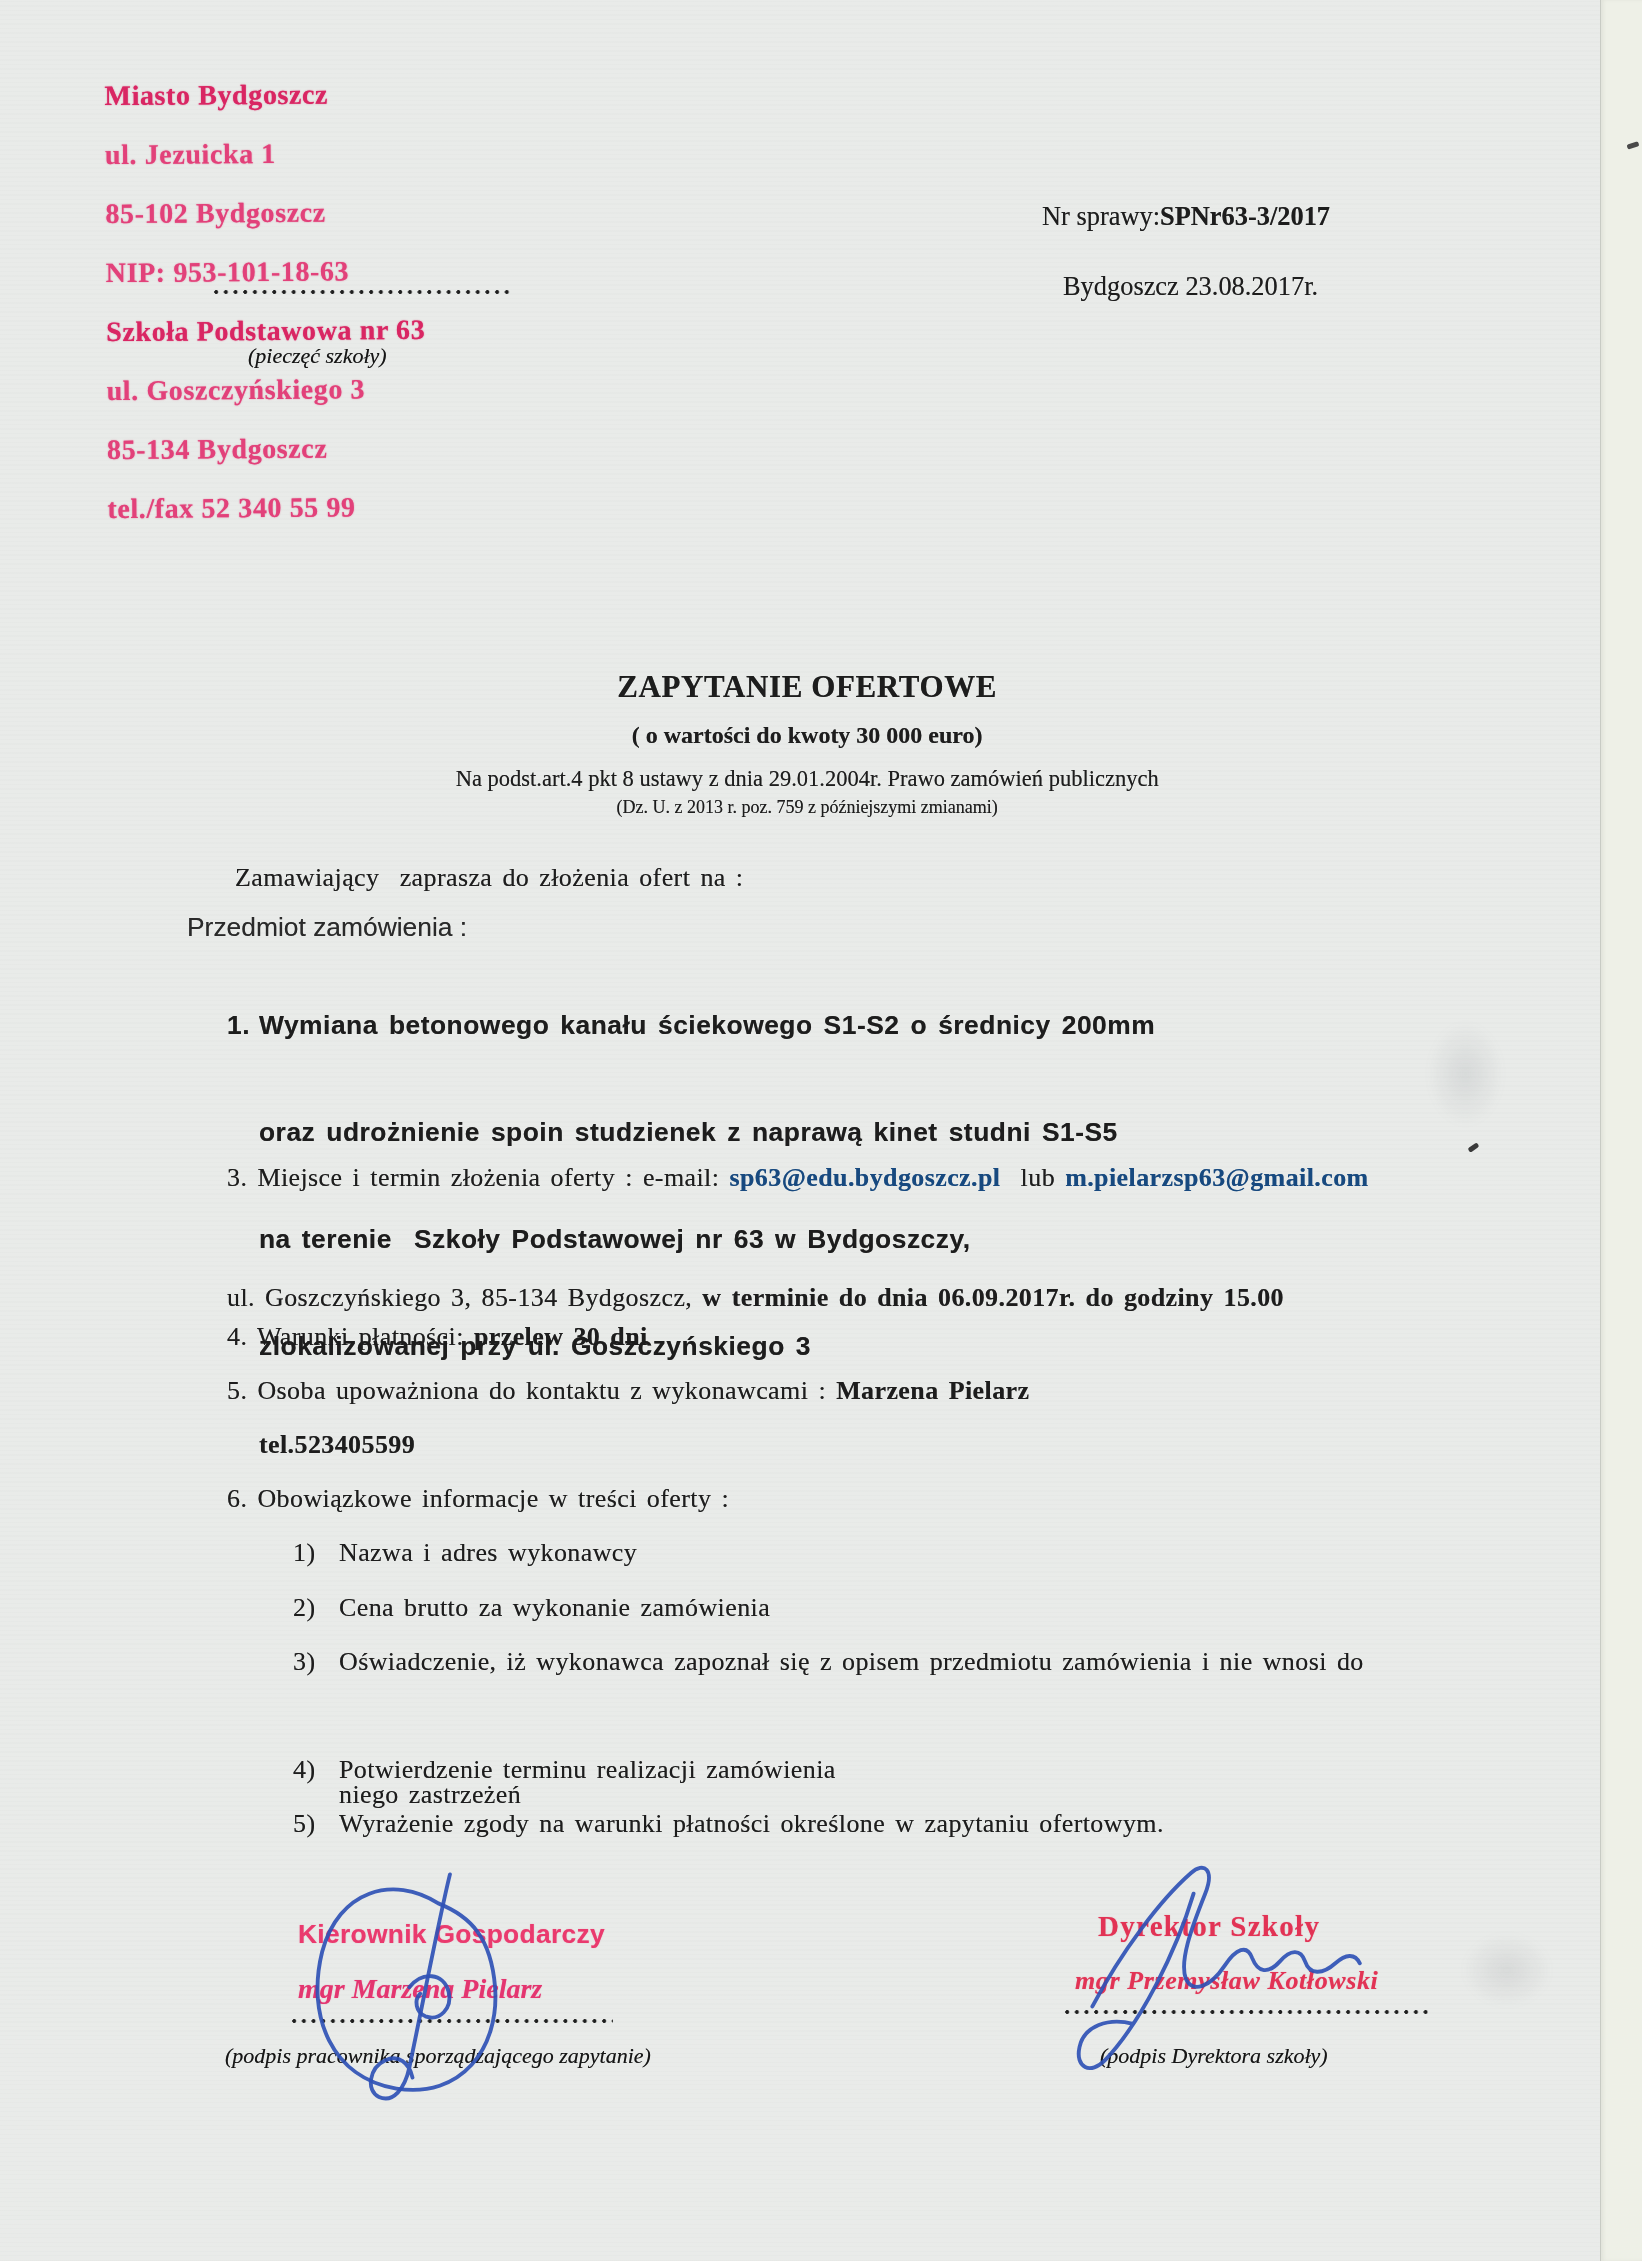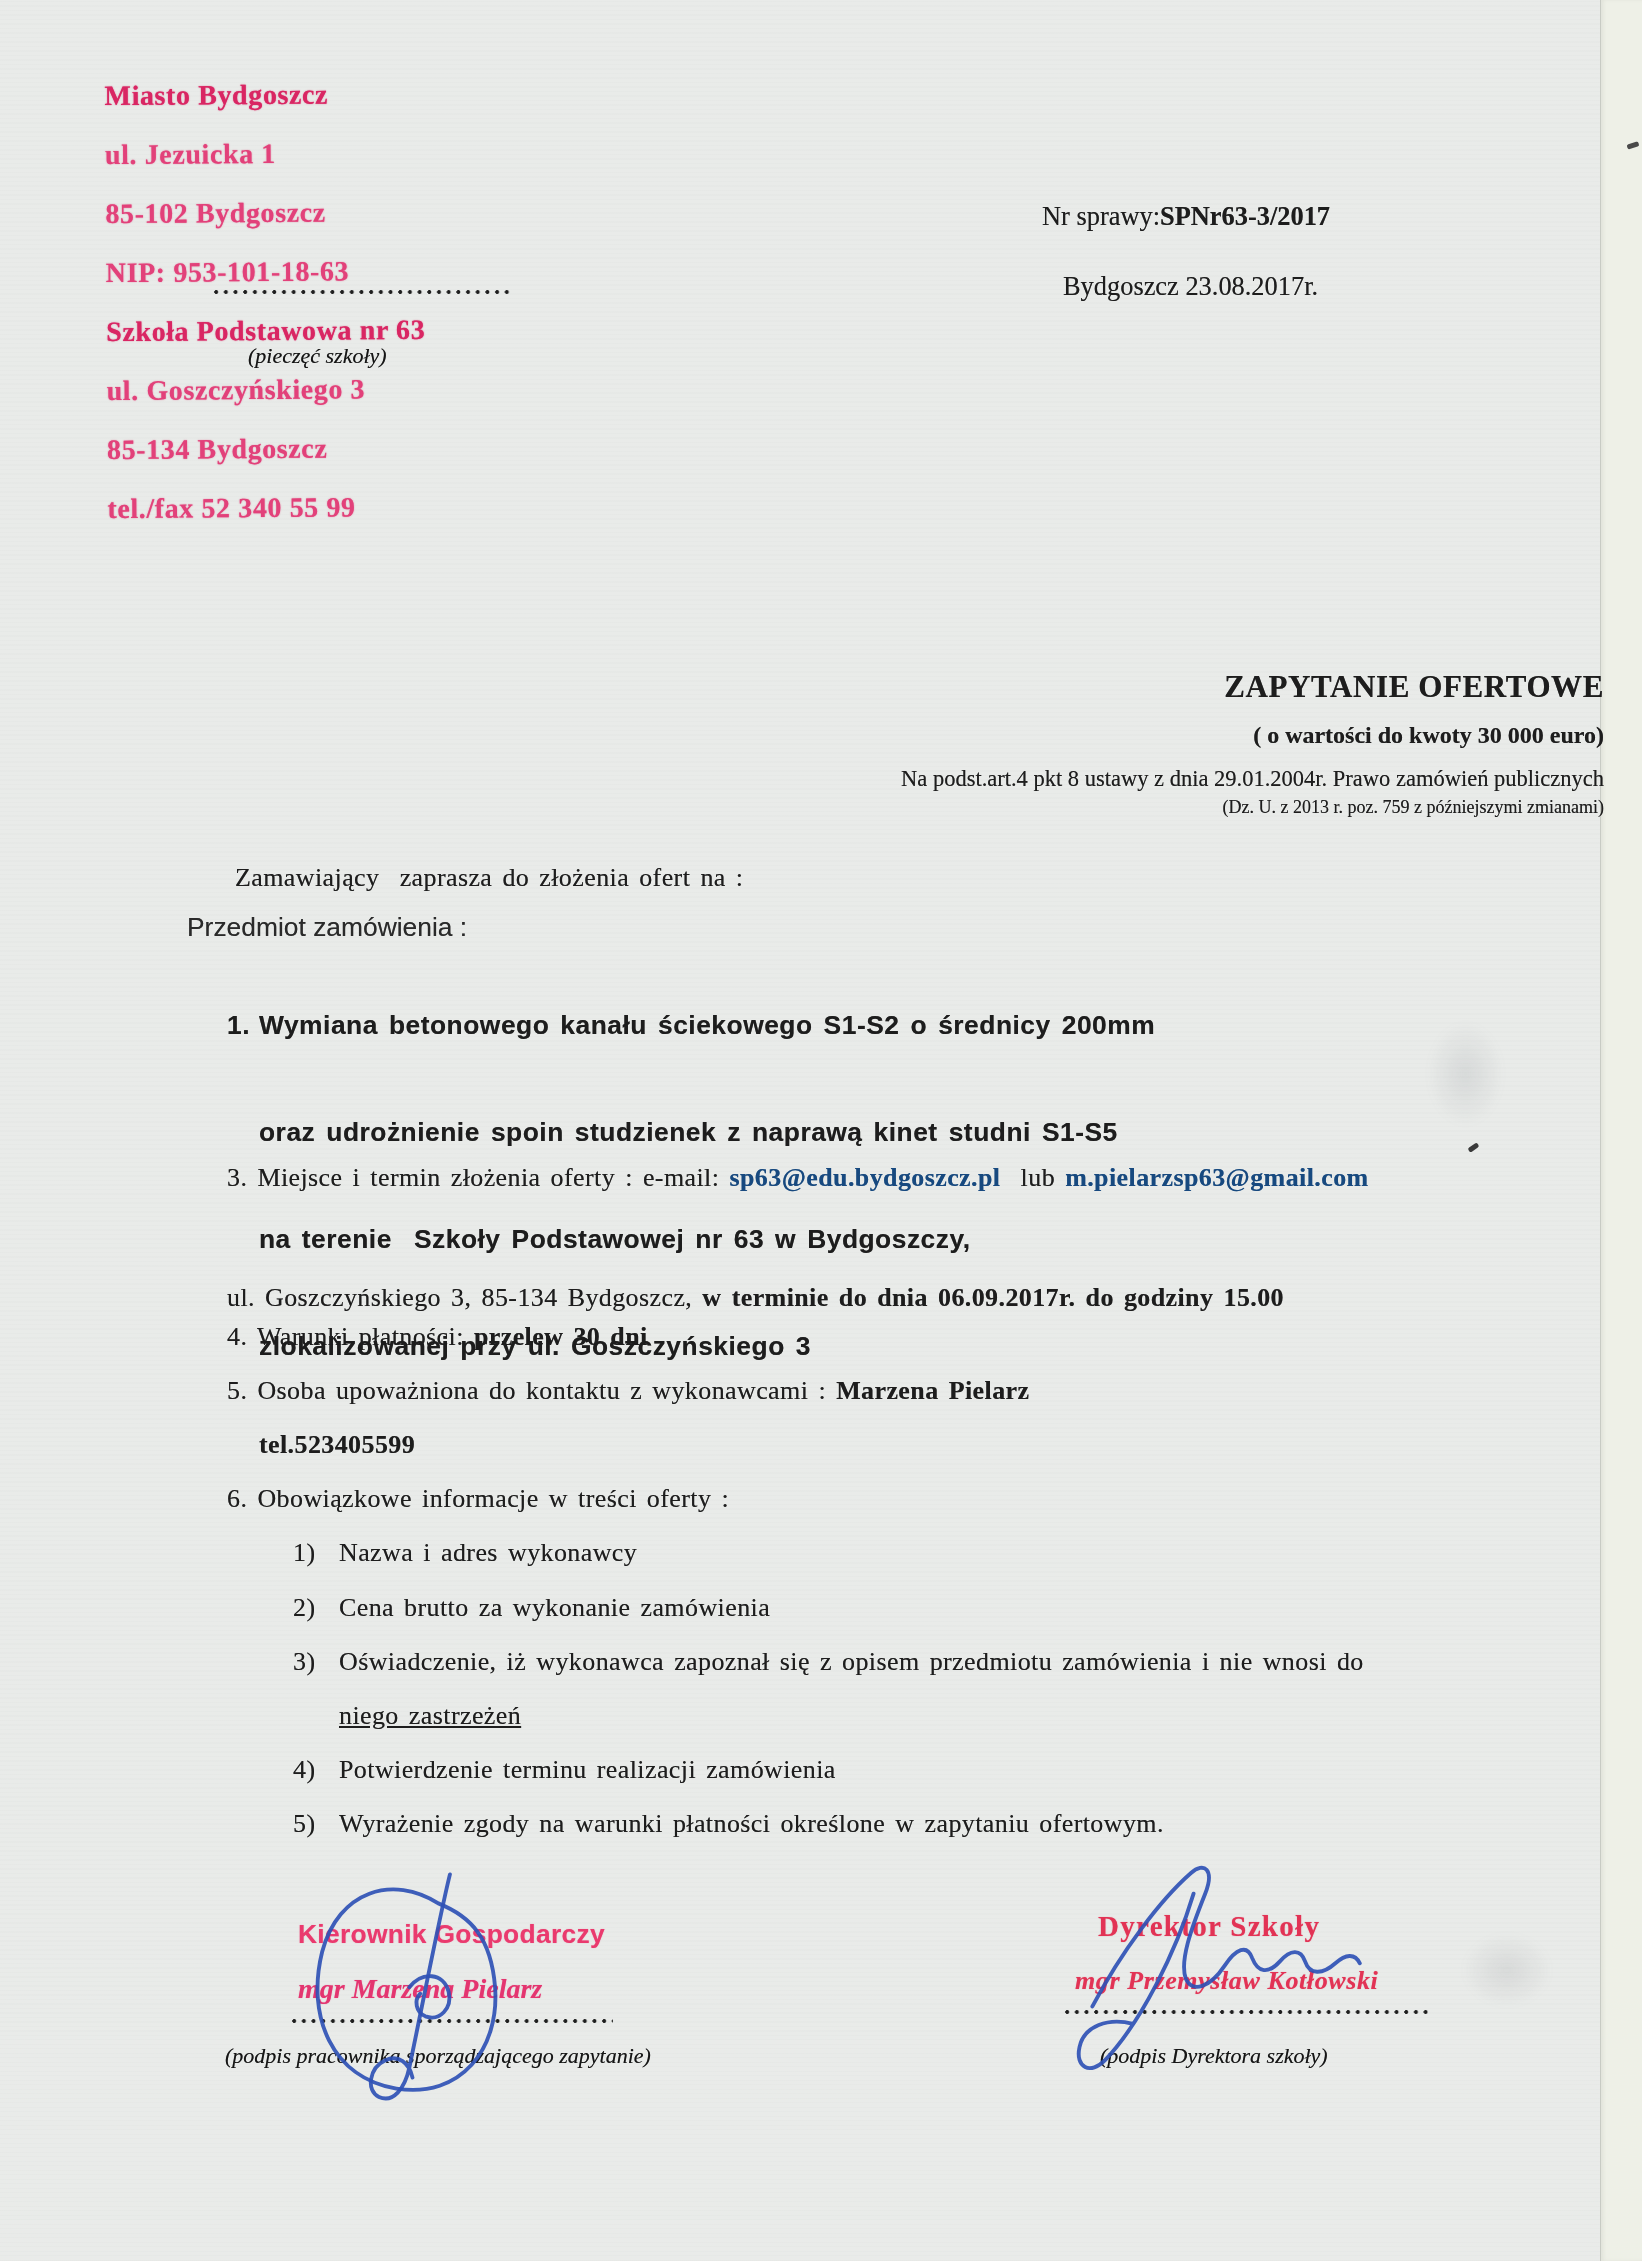--- a/index.html
+++ b/index.html
@@ -22,21 +22,21 @@
     white-space:pre;
   }
   .stamp-line.strong{color:#d92663; text-shadow:0 0 0.8px rgba(217,38,99,0.7), 0 0 1.9px rgba(217,38,99,0.3);}
   .dots{
     height:6.4px;
     background-image:radial-gradient(circle at 3.2px 3.2px, #1e1e1e 1.7px, rgba(0,0,0,0) 2.3px);
     background-size:9.7px 6.4px; background-repeat:repeat-x;
   }
   .caption{font-size:22px; font-style:italic; color:#151515; text-shadow:0 0 0.4px rgba(20,20,20,0.5);}
   .header-line{font-size:26.4px; text-shadow:0 0 0.5px rgba(25,25,25,0.55); white-space:pre;}
-  .title-wrap{left:0; width:1604px; text-align:right;}
+  .title-wrap{left:0; width:1604px; text-align:center;}
   .num{display:inline-block; width:32px;}
   .subnum{display:inline-block; width:46px;}
   .email{color:#17497f; font-weight:bold; text-shadow:0 0 0.5px rgba(23,73,127,0.6);}
   .sig-title-left{font-family:"Liberation Sans","DejaVu Sans",sans-serif; font-size:26.4px; font-weight:bold; color:#ea3a6e; text-shadow:0 0 1px rgba(234,58,110,0.5); letter-spacing:0.3px;}
   .sig-name-left{font-size:28px; font-weight:bold; font-style:italic; color:#e43570; text-shadow:0 0 1px rgba(228,53,112,0.5);}
   .sig-title-right{font-size:29px; font-weight:bold; color:#e23355; letter-spacing:1.3px; text-shadow:0 0 1px rgba(226,51,85,0.55);}
   .sig-name-right{font-size:26px; font-weight:bold; font-style:italic; color:#e23355; text-shadow:0 0 0.9px rgba(226,51,85,0.5); letter-spacing:0.6px;}
   .pen{stroke:#2f51b5; stroke-width:6; fill:none; stroke-linecap:round; stroke-linejoin:round; opacity:0.92;}
   .band{
     left:1600px; top:0; width:43px; height:2261px;
@@ -98,21 +98,21 @@
   <div class="abs body-line" style="left:227px; top:1322px;"><span>4. Warunki płatności: </span><span class="b">przelew 30 dni</span></div>
 
   <div class="abs body-line" style="left:227px; top:1376px;"><span>5. Osoba upoważniona do kontaktu z wykonawcami : </span><span class="b">Marzena Pielarz</span></div>
   <div class="abs body-line b" style="left:259px; top:1430px;">tel.523405599</div>
 
   <div class="abs body-line" style="left:227px; top:1484px;">6. Obowiązkowe informacje w treści oferty :</div>
 
   <div class="abs body-line" style="left:293px; top:1538px;"><span class="subnum">1)</span><span>Nazwa i adres wykonawcy</span></div>
   <div class="abs body-line" style="left:293px; top:1593px;"><span class="subnum">2)</span><span>Cena brutto za wykonanie zamówienia</span></div>
   <div class="abs body-line" style="left:293px; top:1647px;"><span class="subnum">3)</span><span>Oświadczenie, iż wykonawca zapoznał się z opisem przedmiotu zamówienia i nie wnosi do</span></div>
-  <div class="abs body-line" style="left:339px; top:1701px;text-decoration:underline;">niego zastrzeżeń</div>
+  <div class="abs body-line" style="left:339px; top:1780px;">niego zastrzeżeń</div>
   <div class="abs body-line" style="left:293px; top:1755px;"><span class="subnum">4)</span><span>Potwierdzenie terminu realizacji zamówienia</span></div>
   <div class="abs body-line" style="left:293px; top:1809px;"><span class="subnum">5)</span><span>Wyrażenie zgody na warunki płatności określone w zapytaniu ofertowym.</span></div>
 
   <div class="abs sig-title-left" style="left:298px; top:1919px;">Kierownik Gospodarczy</div>
   <div class="abs sig-name-left" style="left:298px; top:1973px;">mgr Marzena Pielarz</div>
   <div class="abs dots" style="left:291px; top:2018px; width:322px;"></div>
   <div class="abs caption" style="left:225px; top:2043px;">(podpis pracownika sporządzającego zapytanie)</div>
   <svg class="abs" style="left:277px; top:1855px;" width="271" height="271" viewBox="0 0 420 420">
     <path class="pen" d="M 250 75 C 180 30 95 55 70 150 C 45 250 85 345 185 362 C 285 378 345 300 338 205 C 332 128 300 95 250 75 Z"></path>
     <path class="pen" d="M 268 30 C 252 95 230 210 205 330 C 198 362 180 385 158 375 C 138 366 142 330 168 318 C 188 309 205 322 210 345"></path>

